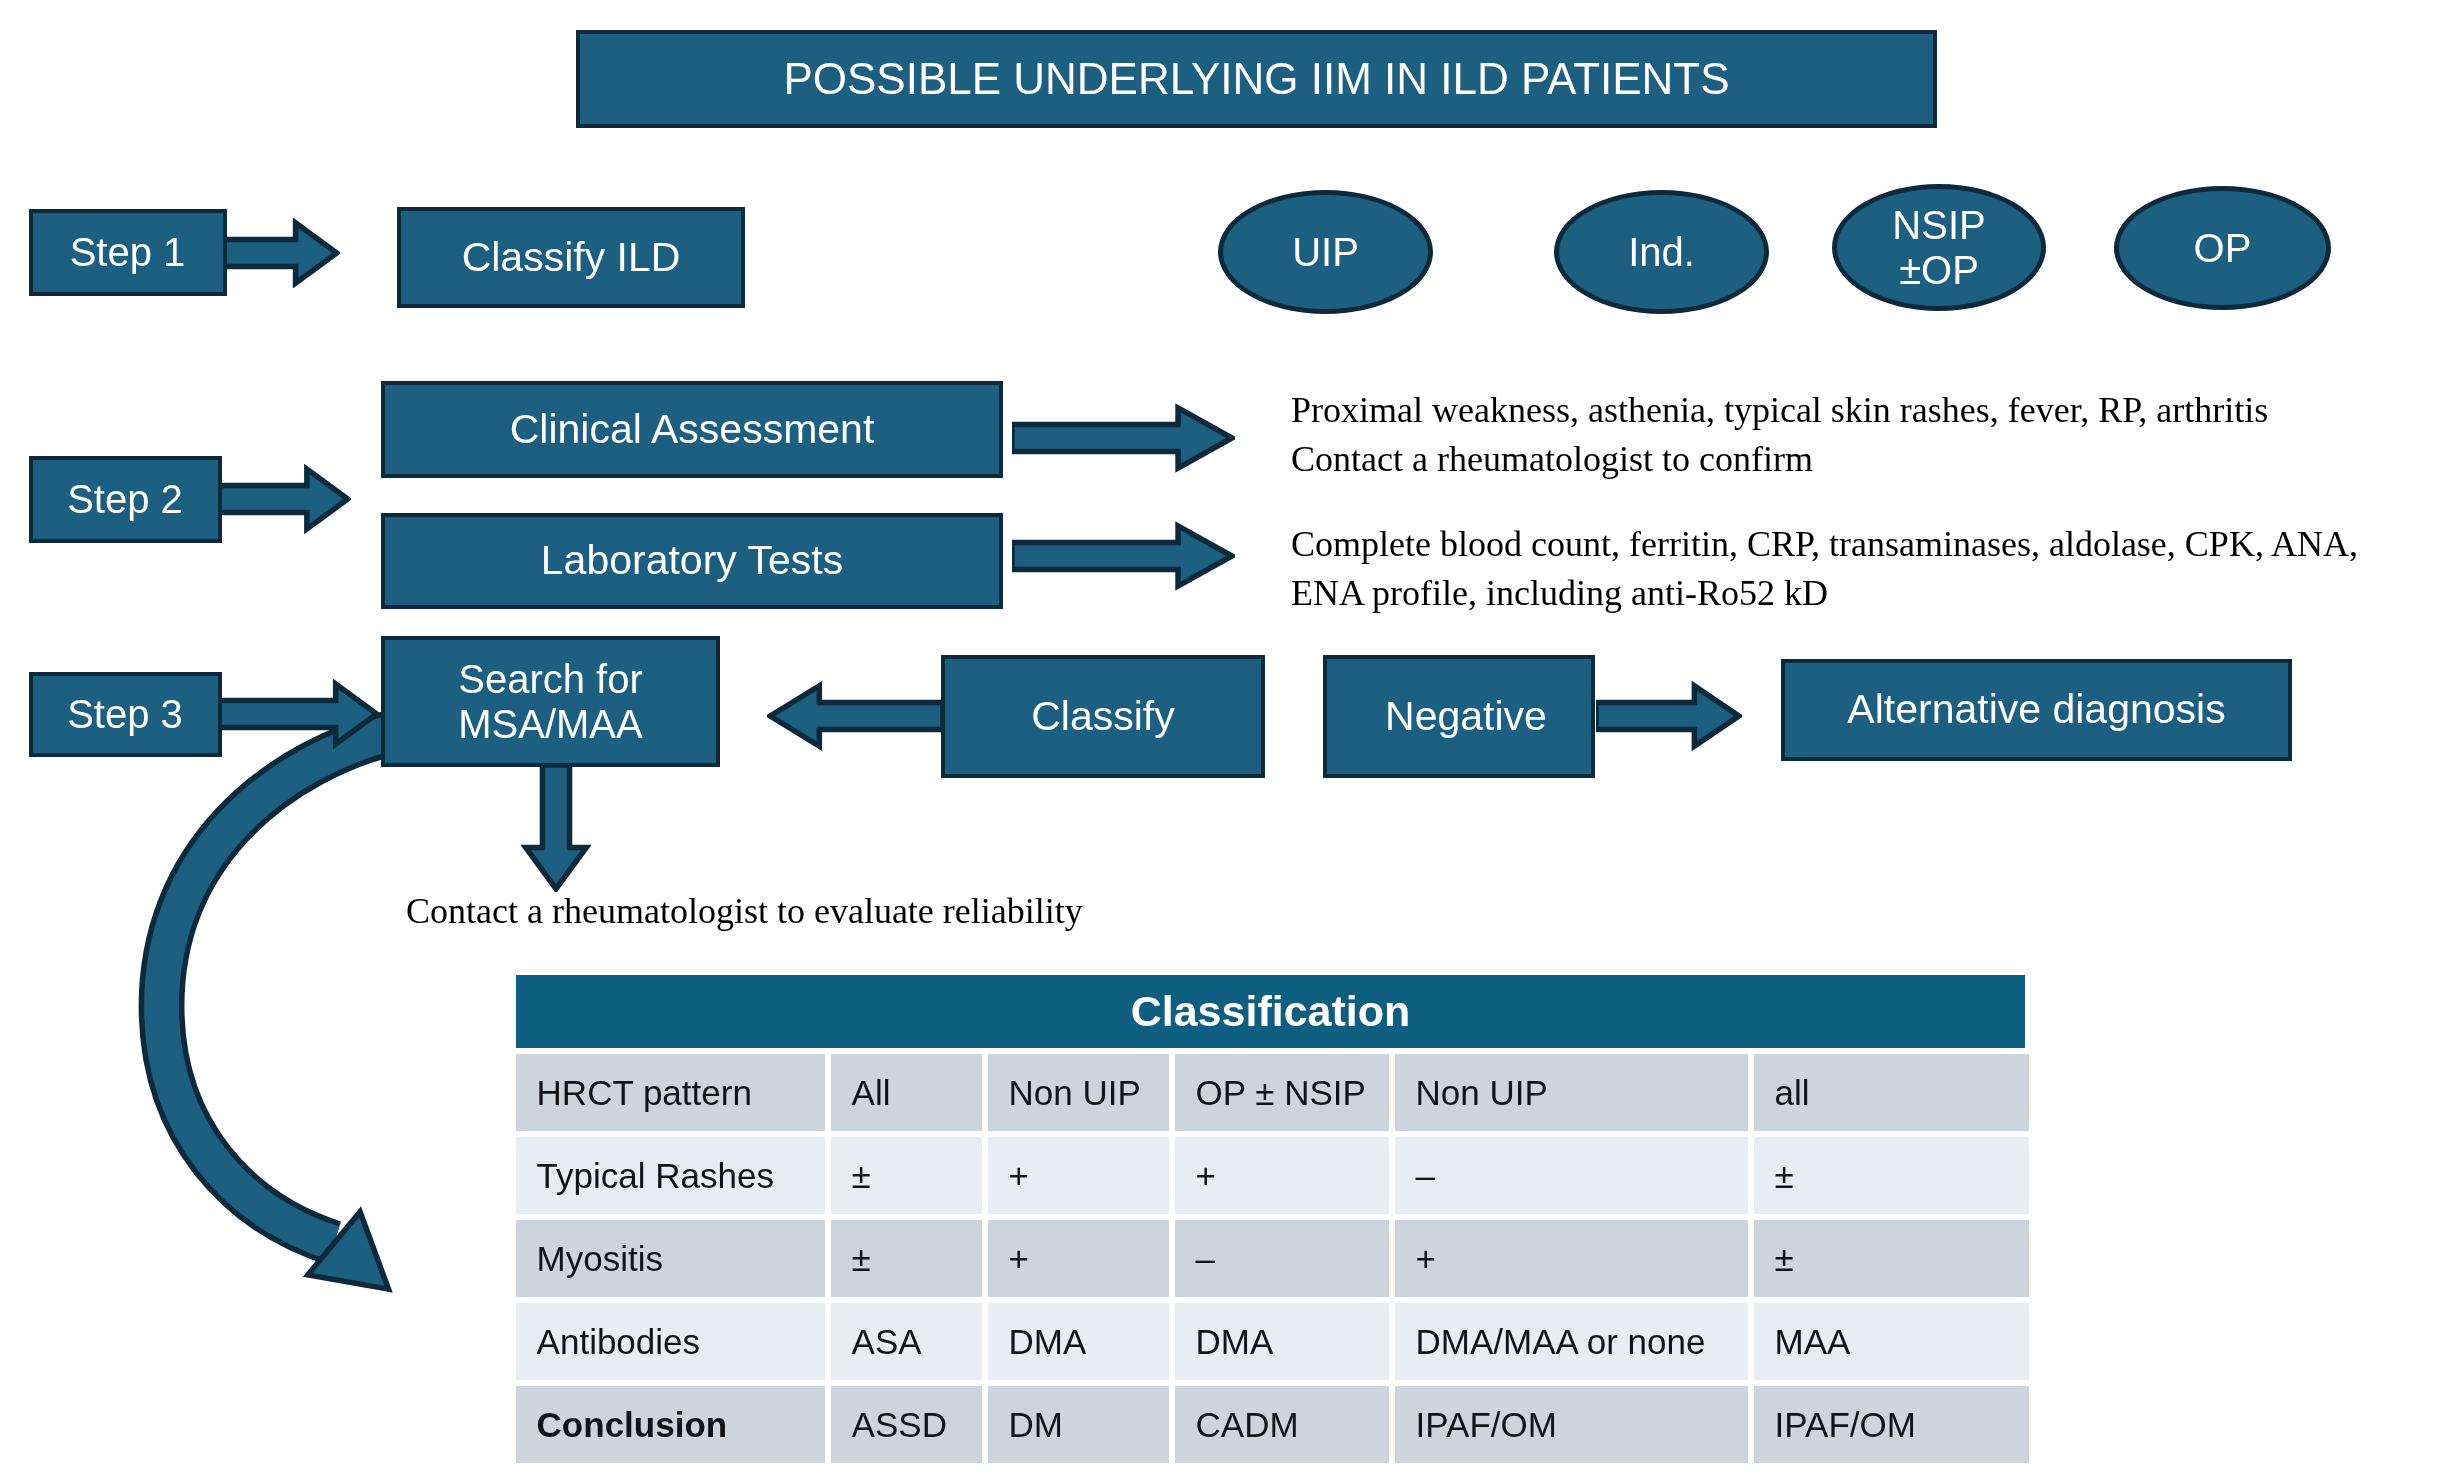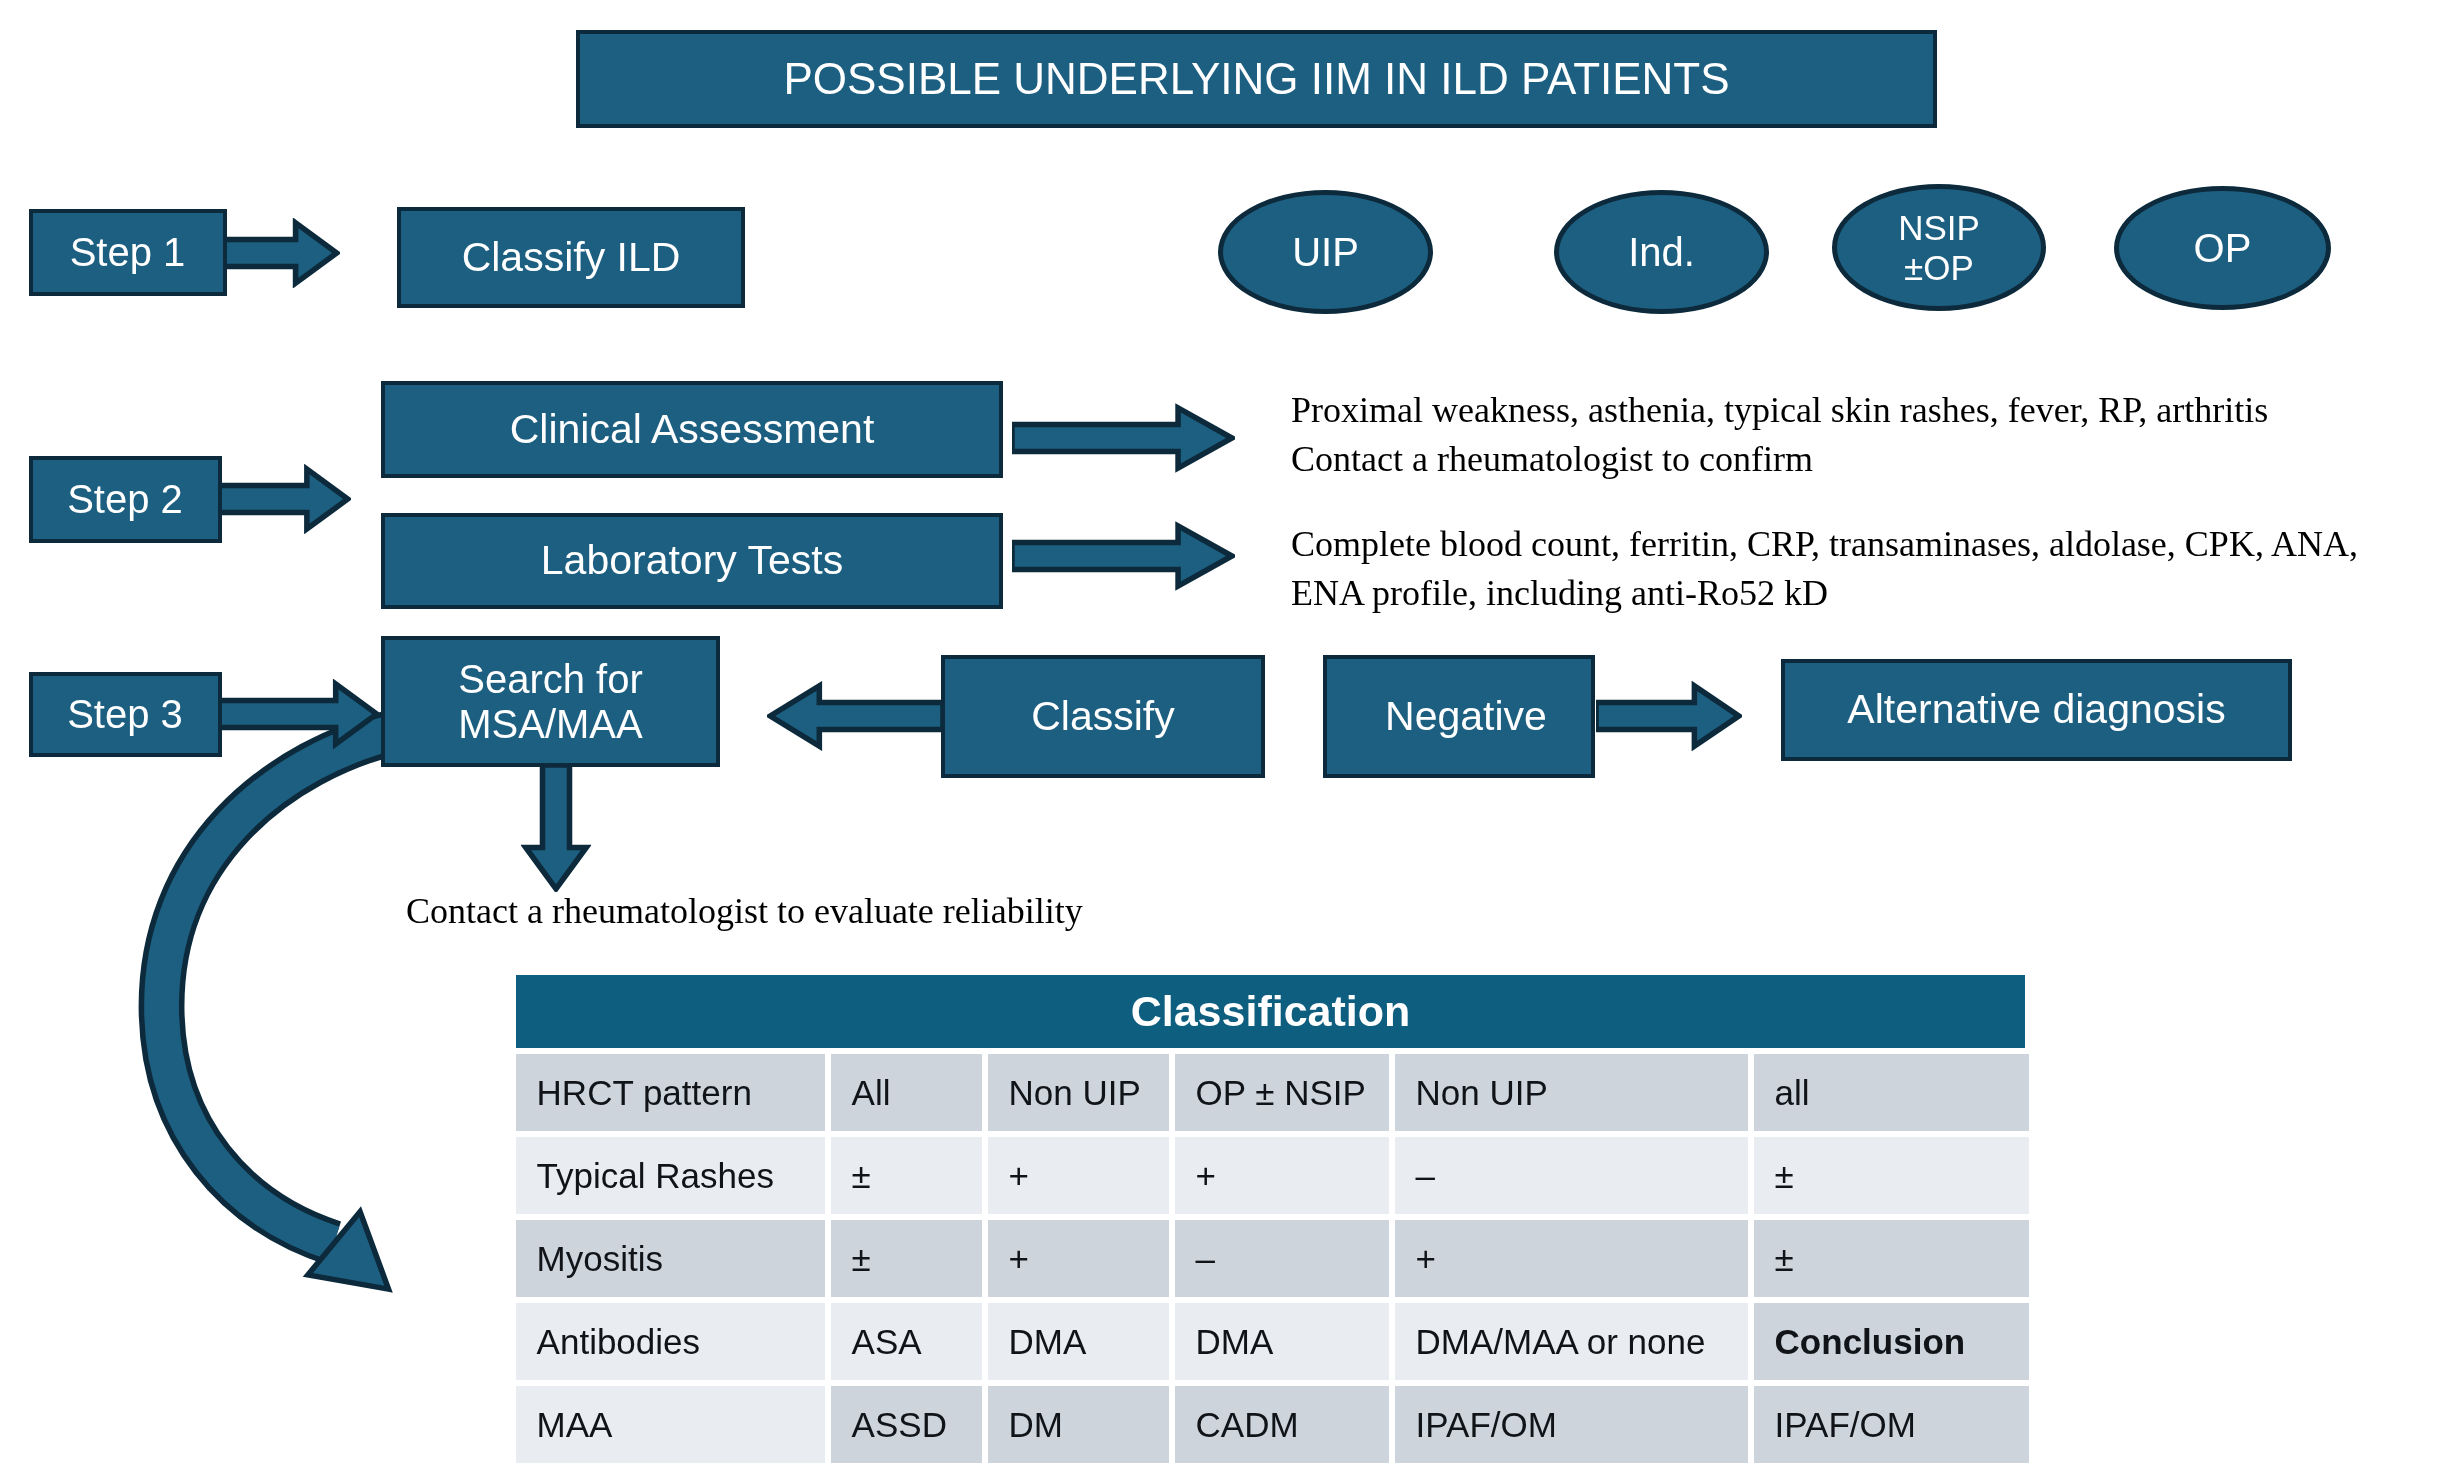--- a/index.html
+++ b/index.html
@@ -85,21 +85,21 @@
   <div class="box" style="left:397px; top:207px; width:348px; height:101px; font-size:41px;">
     <span>Classify ILD</span>
   </div>
 
   <div class="box ellipse" style="left:1218px; top:190px; width:215px; height:124px; font-size:40px;">
     <span>UIP</span>
   </div>
   <div class="box ellipse" style="left:1554px; top:190px; width:215px; height:124px; font-size:40px;">
     <span>Ind.</span>
   </div>
-  <div class="box ellipse" style="left:1832px; top:184px; width:214px; height:127px; font-size:35px;">
+  <div class="box ellipse" style="left:1832px; top:184px; width:214px; height:127px; font-size:40px;">
     <span>NSIP</span>
     <span>±OP</span>
   </div>
   <div class="box ellipse" style="left:2114px; top:186px; width:217px; height:124px; font-size:40px;">
     <span>OP</span>
   </div>
 
   <div class="box" style="left:381px; top:381px; width:622px; height:97px; font-size:41px;">
     <span>Clinical Assessment</span>
   </div>
@@ -179,23 +179,23 @@
       <div class="cell row-dark">+</div>
       <div class="cell row-dark">–</div>
       <div class="cell row-dark">+</div>
       <div class="cell row-dark">±</div>
 
       <div class="cell row-light">Antibodies</div>
       <div class="cell row-light">ASA</div>
       <div class="cell row-light">DMA</div>
       <div class="cell row-light">DMA</div>
       <div class="cell row-light">DMA/MAA or none</div>
+      <div class="cell row-light">MAA</div>
+
       <div class="cell row-dark cell-bold">Conclusion</div>
-
-      <div class="cell row-light">MAA</div>
       <div class="cell row-dark">ASSD</div>
       <div class="cell row-dark">DM</div>
       <div class="cell row-dark">CADM</div>
       <div class="cell row-dark">IPAF/OM</div>
       <div class="cell row-dark">IPAF/OM</div>
     </div>
   </div>
 
 </div>
 

